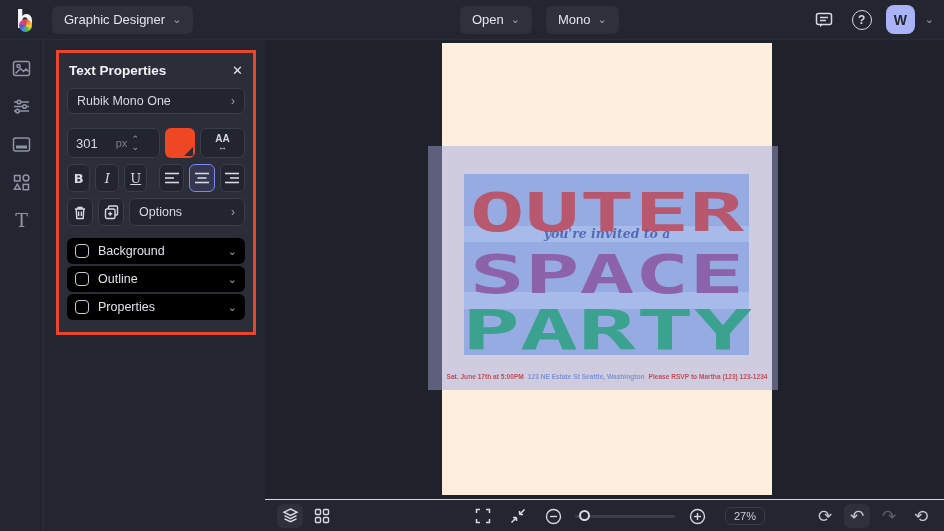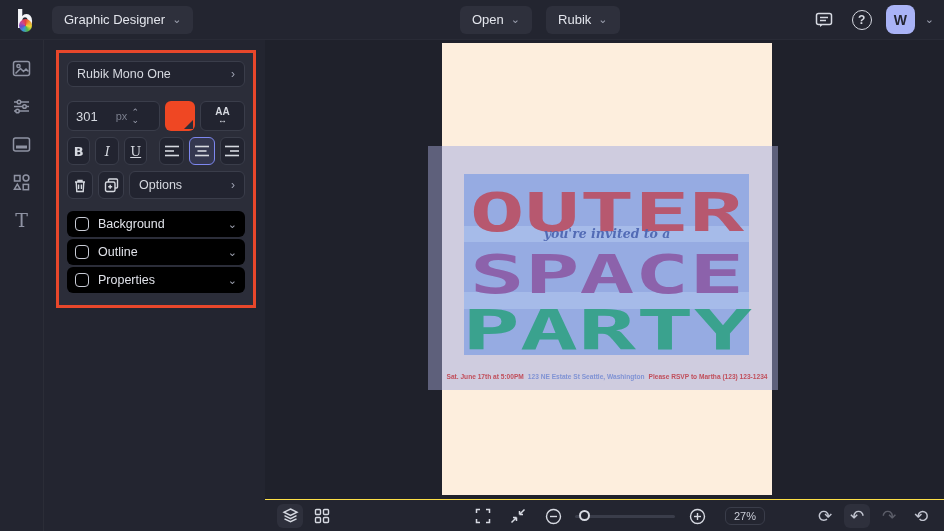--- a/index.html
+++ b/index.html
@@ -143,21 +143,21 @@
     <div class="tbtn">
       <span>Graphic Designer</span>
       <span class="chev">⌄</span>
     </div>
     <div class="topbar-center">
       <div class="tbtn">
         <span>Open</span>
         <span class="chev">⌄</span>
       </div>
       <div class="tbtn">
-        <span>Rubik</span>
+        <span>Mono</span>
         <span class="chev">⌄</span>
       </div>
     </div>
     <div class="topbar-right">
       <div class="iconbtn">
         <svg width="20" height="20" viewBox="0 0 20 20" fill="none" stroke="#d7dae2" stroke-width="1.5">
           <rect x="2.5" y="3.5" width="15" height="11" rx="2"></rect>
           <path d="M6 14.5 L6 17 L9 14.5" fill="#d7dae2" stroke="none"></path>
           <line x1="6" y1="7.5" x2="14" y2="7.5"></line>
             <line x1="6" y1="10.5" x2="12" y2="10.5"></line>
@@ -207,20 +207,24 @@
           <rect x="12.2" y="12.4" width="5.3" height="5.3"></rect>
         </svg>
       </div>
       <div class="sideicon">
         <span style="font-family:'DejaVu Serif',serif; font-size:19px; color:#8f93a3;">T</span>
       </div>
     </div>
 
     <div class="workspace">
       <div class="panel" style="border-color: rgb(232, 71, 43);">
+        <div class="panel-head">
+          <span class="panel-title">Text Properties</span>
+          <span class="xclose">✕</span>
+        </div>
 
         <div class="field font-row">
           <span>Rubik Mono One</span>
           <span class="rchev">›</span>
         </div>
 
         <div class="size-row">
           <div class="field size-input">
             <span class="size-val">301</span>
             <span class="size-unit">px</span>

